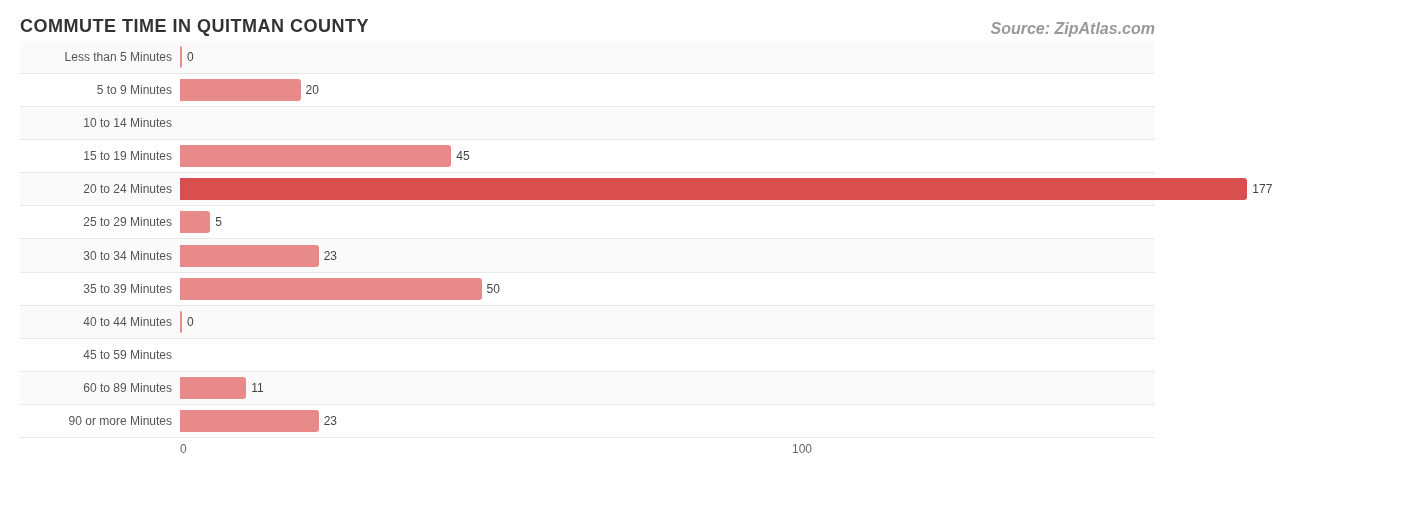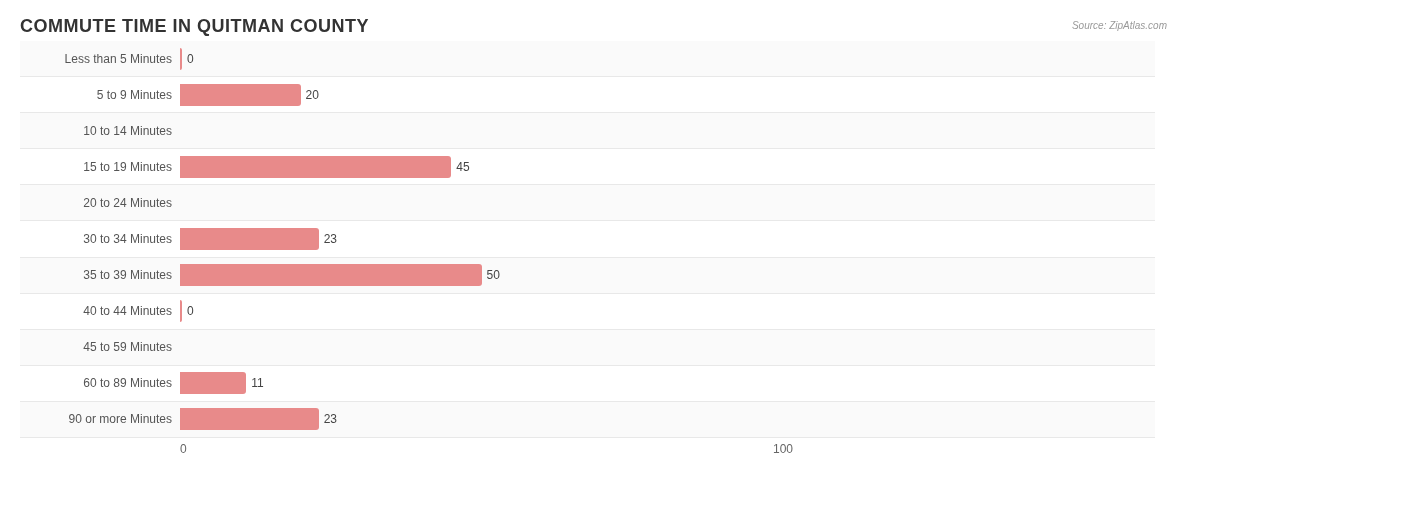--- a/index.html
+++ b/index.html
@@ -20,24 +20,25 @@
       font-size: 18px;
       font-weight: bold;
       color: #333;
       margin-bottom: 4px;
       text-transform: uppercase;
       letter-spacing: 0.5px;
     }
     .source-label {
       position: absolute;
       top: 20px;
-      right: 8px;
-      font-size: 10px;
+      right: 20px;
+      font-size: 16px;
       color: #999;
       font-style: italic;
+      font-weight: bold;
     }
     .chart-area {
       display: flex;
       flex-direction: column;
       width: 100%;
       height: calc(100% - 40px);
       position: relative;
     }
     .bars-wrapper {
       display: flex;
@@ -131,20 +132,31 @@
         </div>
         <div class="bar-row">
           <div class="bar-label">15 to 19 Minutes</div>
           <div class="bar-track">
             <div class="bar-fill" style="width: 271.35px;"></div>
             <span class="bar-value">45</span>
           </div>
         </div>
         <div class="bar-row">
           <div class="bar-label">20 to 24 Minutes</div>
+          <div class="bar-track">
+            <div class="bar-fill highlight" style="width: 1067.31px;"></div>
+            <span class="bar-value">177</span>
+          </div>
+        </div>
+        <div class="bar-row">
+          <div class="bar-label">25 to 29 Minutes</div>
+          <div class="bar-track">
+            <div class="bar-fill" style="width: 30.15px;"></div>
+            <span class="bar-value">5</span>
+          </div>
         </div>
         <div class="bar-row">
           <div class="bar-label">30 to 34 Minutes</div>
           <div class="bar-track">
             <div class="bar-fill" style="width: 138.69px;"></div>
             <span class="bar-value">23</span>
           </div>
         </div>
         <div class="bar-row">
           <div class="bar-label">35 to 39 Minutes</div>
@@ -174,17 +186,17 @@
           <div class="bar-label">90 or more Minutes</div>
           <div class="bar-track">
             <div class="bar-fill" style="width: 138.69px;"></div>
             <span class="bar-value">23</span>
           </div>
         </div>
       </div>
 
     <div class="x-axis" id="x-axis" style="position:relative; height:20px; margin-left:160px;">
     <span class="x-tick" style="left: 0px;">0</span>
-        <span class="x-tick" style="left: 603px; transform: translateX(-50%);">100</span>
+        <span class="x-tick" style="left: 622px; transform: translateX(-50%);">100</span>
         <span class="x-tick" style="left: 1248px; transform: translateX(-100%);">200</span>
       </div>
   </div>
 </div>
 
 </body></html>

